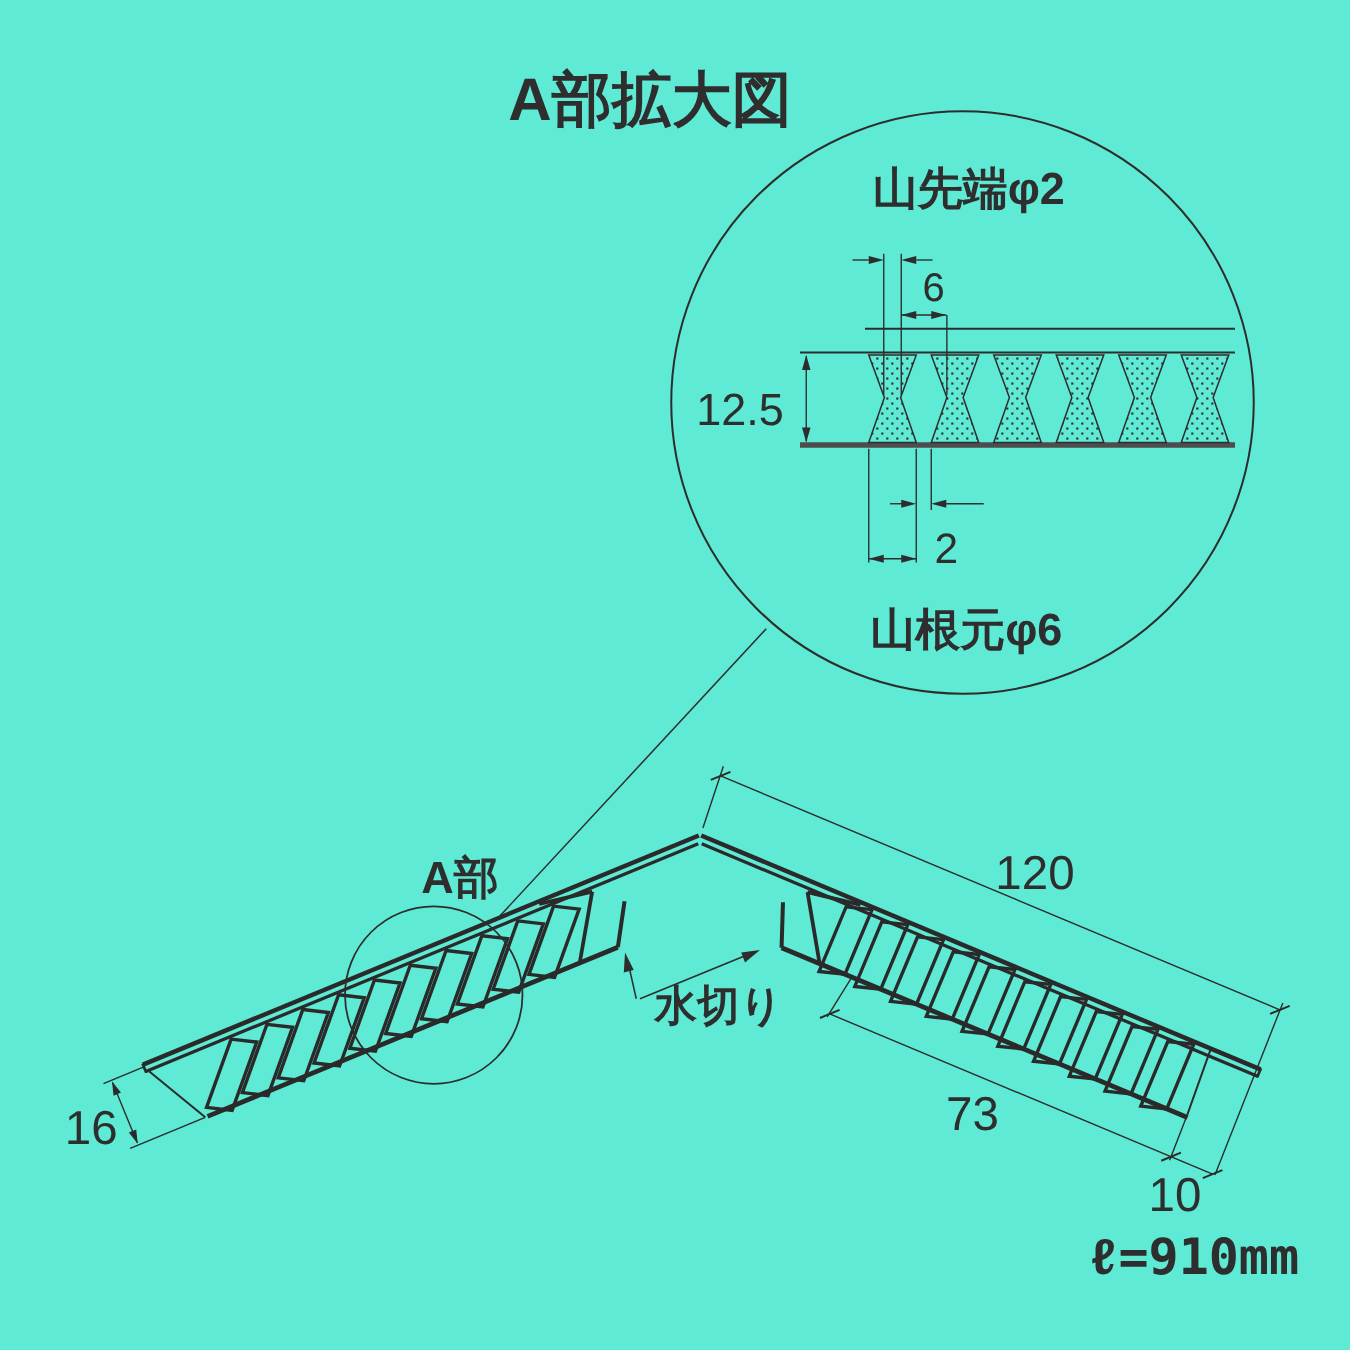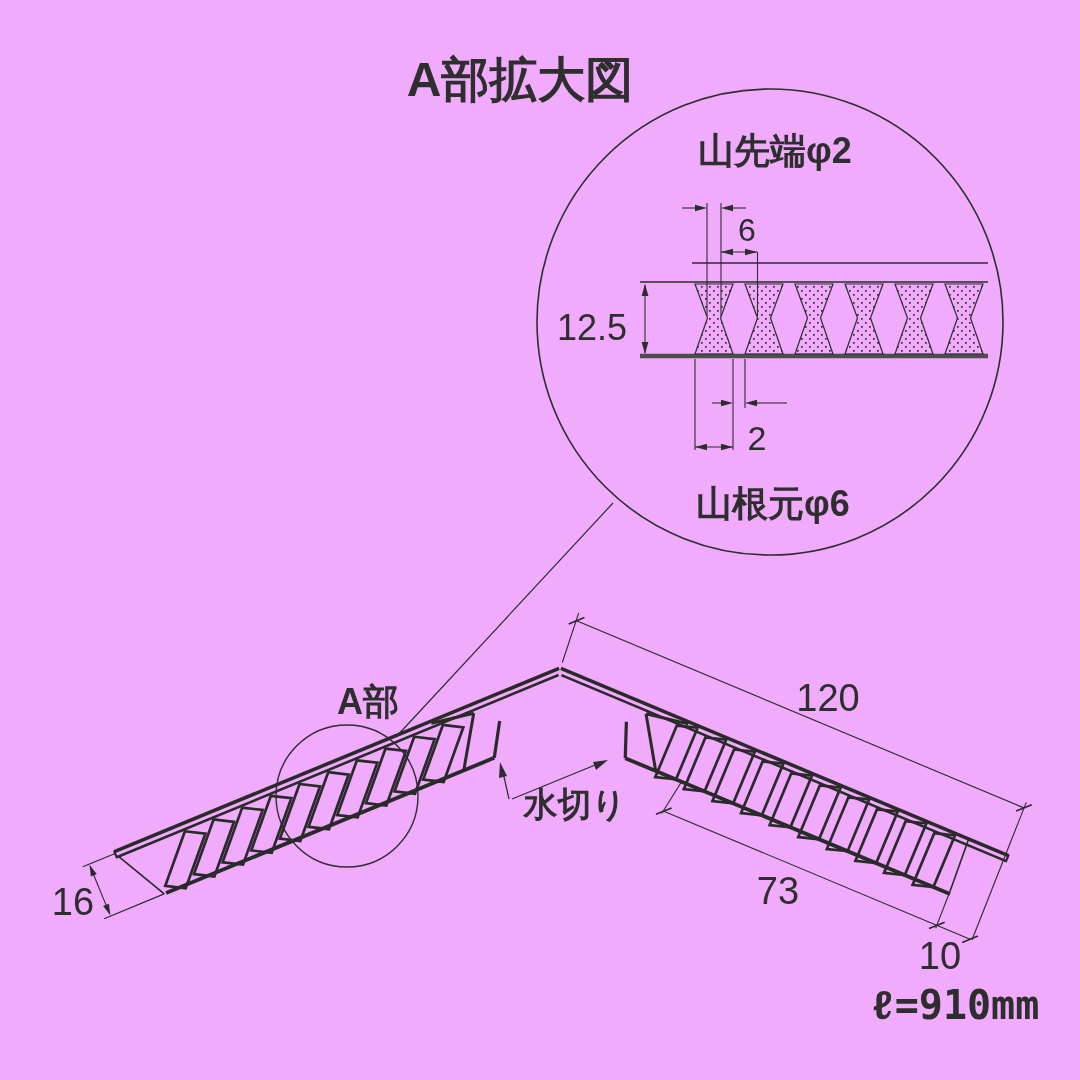--- a/index.html
+++ b/index.html
@@ -1,16 +1,16 @@
 <!DOCTYPE html>
 <html><head>
 <meta charset="utf-8">
 <style>
   html,body{margin:0;padding:0;background:#ffffff;}
-  .stage{position:relative;width:1080px;height:1080px;background:#f0abfc;overflow:hidden;
+  .stage{position:relative;width:1080px;height:1080px;background:#5eead4;overflow:hidden;
          font-family:"Liberation Sans","DejaVu Sans",sans-serif;}
   svg{display:block}
   text{fill:#2e2e2e;}
   .jp-bold{font-weight:bold;}
   .jp{font-weight:600;}
   .num{font-weight:500;}
   .mono{font-family:"DejaVu Sans Mono","Liberation Mono",monospace;font-weight:bold;}
 </style>
 </head>
 <body>

